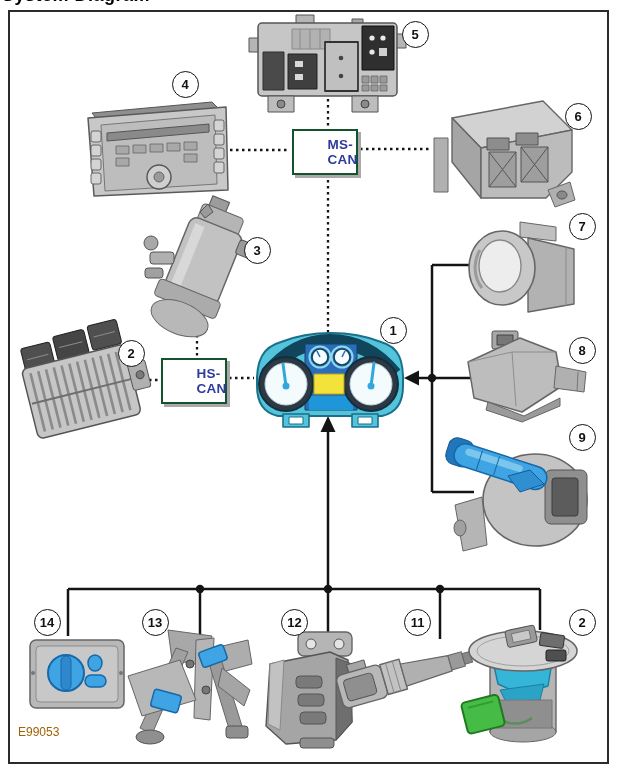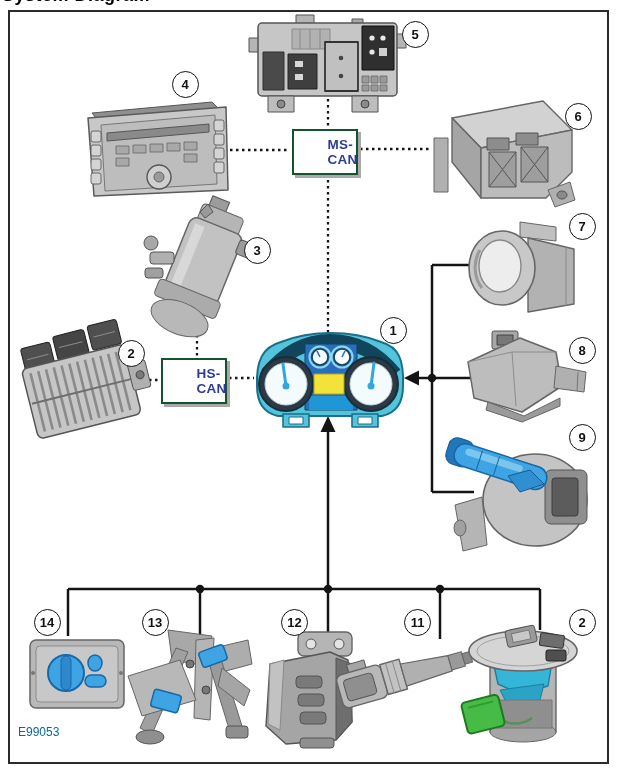--- a/index.html
+++ b/index.html
@@ -22,21 +22,21 @@
     display:flex;align-items:center;justify-content:center;
     font:bold 13px "Liberation Sans",sans-serif;color:#111;z-index:5;
   }
   .can-box{
     position:absolute;width:66px;height:46px;border:2px solid #14532d;background:#fff;
     box-shadow:3px 3px 0 #a9a9a9;box-sizing:border-box;z-index:4;
     display:flex;align-items:center;justify-content:center;
     font:600 13.5px "Liberation Sans",sans-serif;color:#2e3b9e;letter-spacing:.2px;padding-left:35px;
   }
   .figure-code{
-    position:absolute;left:18px;top:725px;font:12px "Liberation Sans",sans-serif;color:#0369a1;
+    position:absolute;left:18px;top:725px;font:12px "Liberation Sans",sans-serif;color:#a16207;
   }
 </style>
 </head>
 <body>
 
 <div class="cropped-heading">System Diagram</div>
 <div class="frame"></div>
 
 <svg class="diagram-svg" width="621" height="776" viewBox="0 0 621 776">
 

